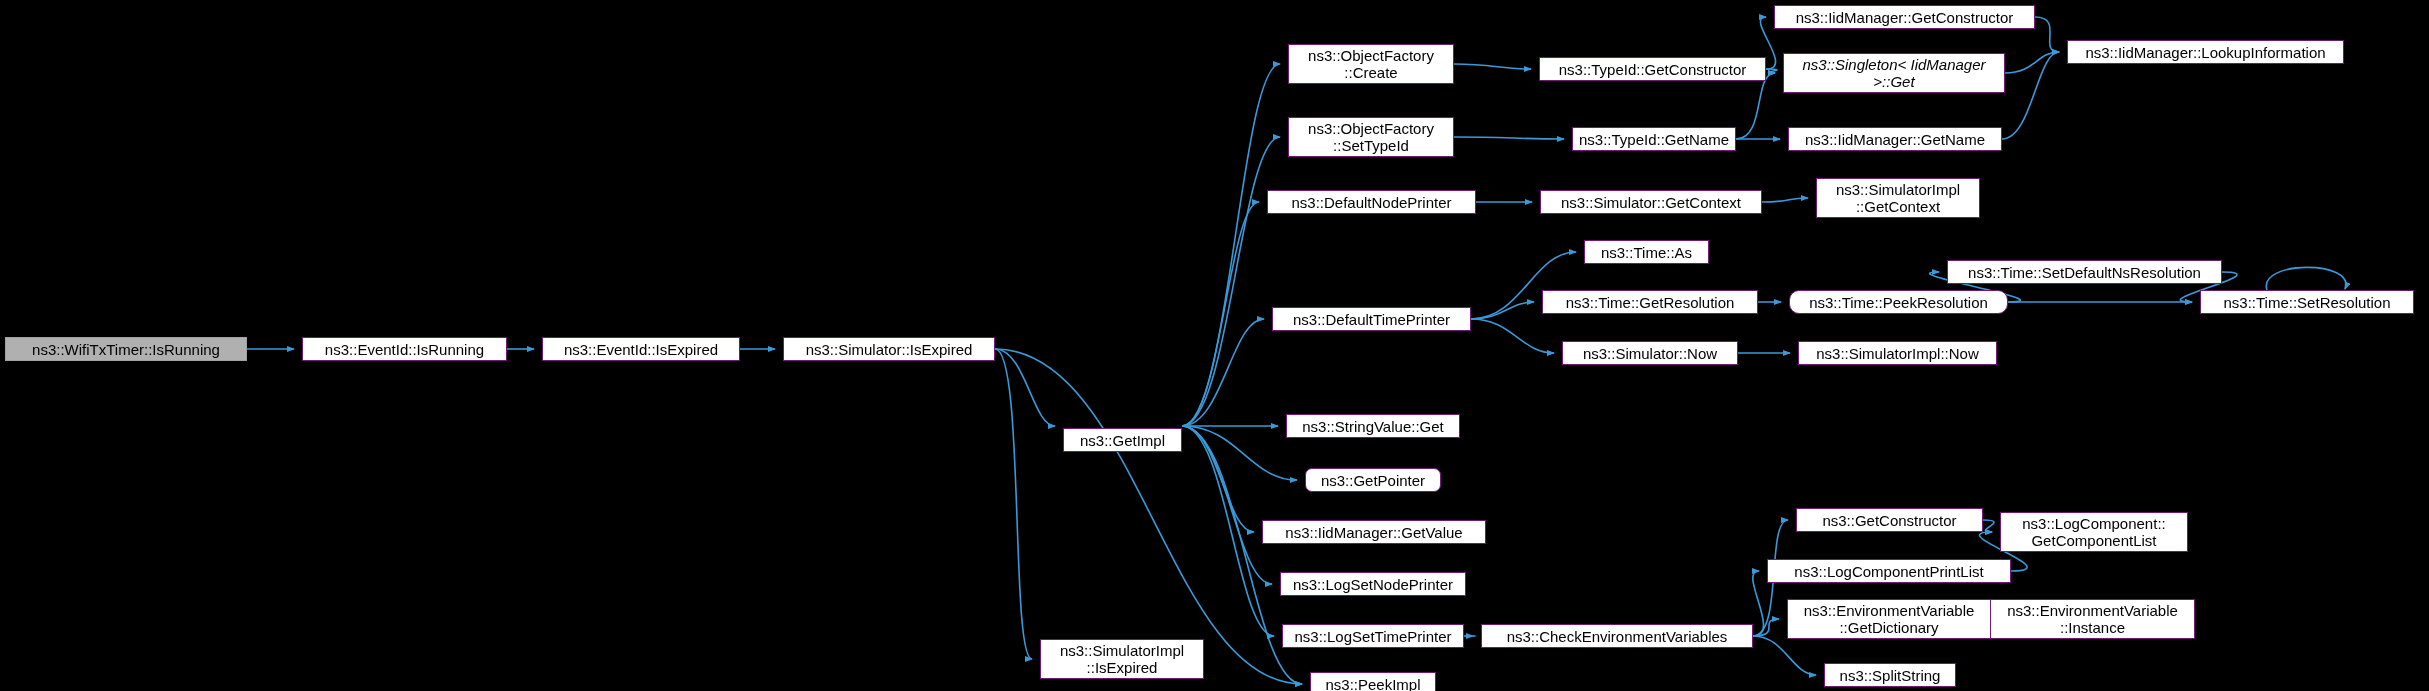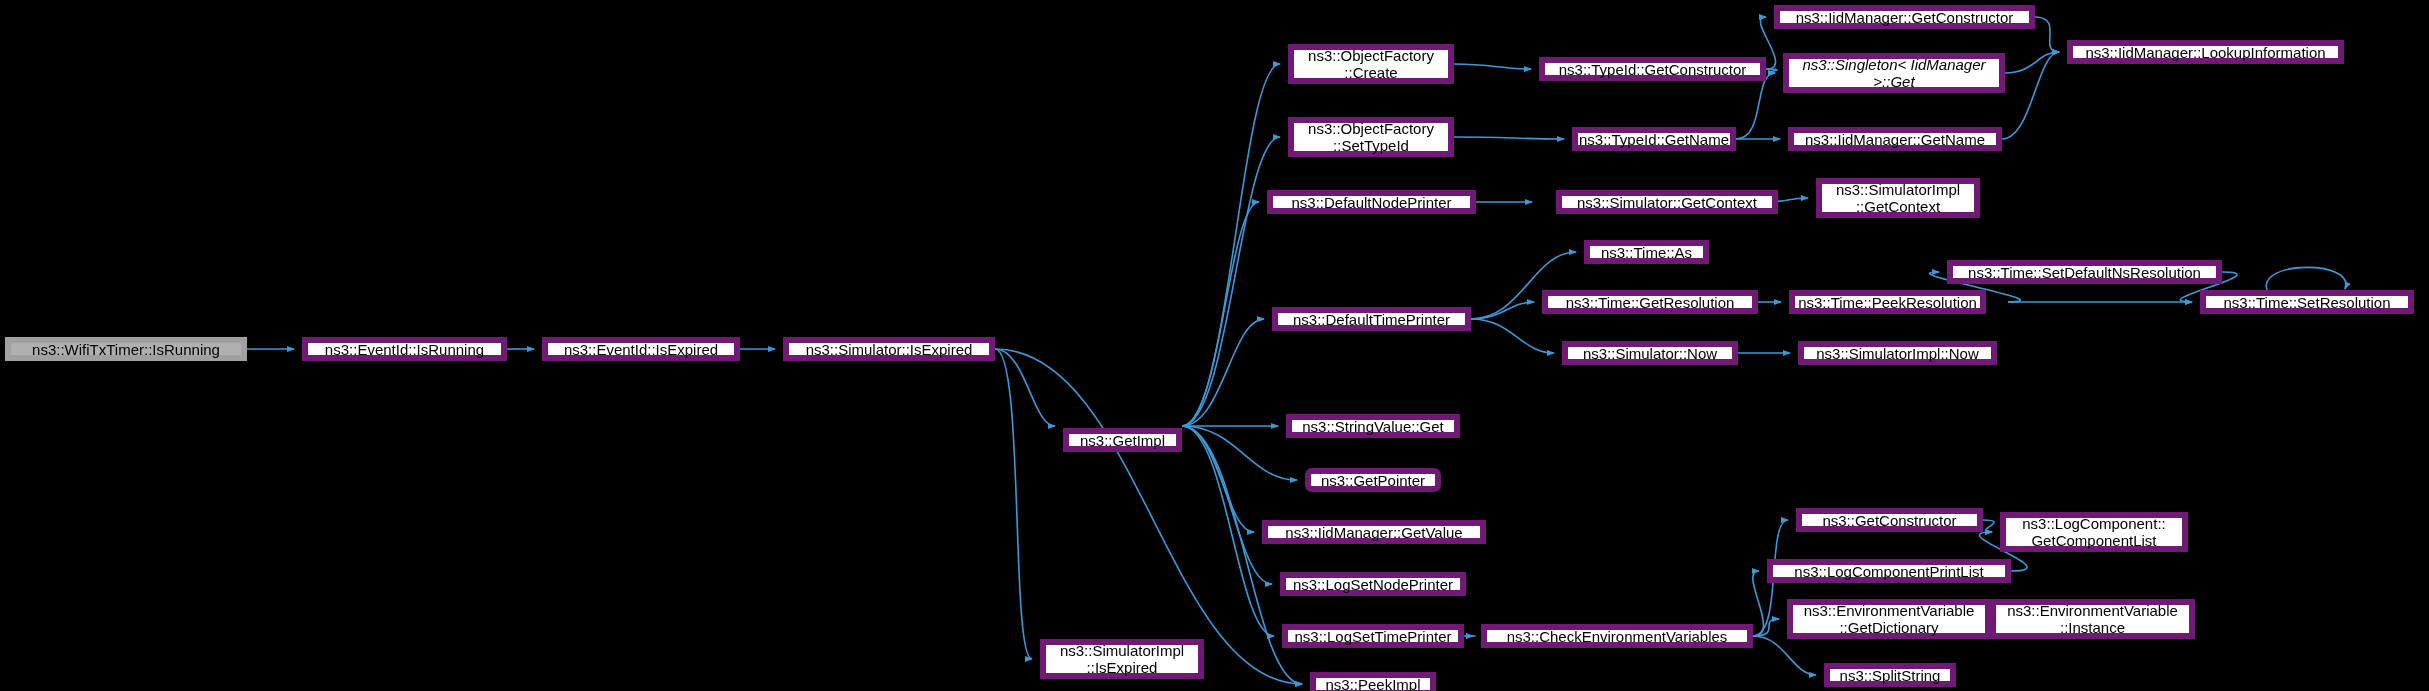--- a/index.html
+++ b/index.html
@@ -1,18 +1,18 @@
 <!DOCTYPE html>
 <html><head>
 <meta charset="utf-8">
 <style>
   html,body{margin:0;padding:0;background:#000;}
   #canvas{position:relative;width:2429px;height:691px;background:#000;
           font-family:"Liberation Sans", sans-serif;overflow:hidden;}
-  .node{position:absolute;box-sizing:border-box;border:6px solid #701a75;
+  .node{position:absolute;box-sizing:border-box;border:1px solid #701a75;
         background:#ffffff;color:#000000;font-size:15px;line-height:17px;
         display:flex;align-items:center;justify-content:center;text-align:center;
         padding:1px 3px;white-space:pre;}
   .node.current{background:#b0b0b0;border-color:#a0a0a0;}
   svg.edges{position:absolute;left:0;top:0;width:2429px;height:691px;}
 </style>
 </head>
 <body>
 
 <div id="canvas">
@@ -82,32 +82,32 @@
       <div class="node" style="left: 1267px; top: 190px; width: 209px; height: 24px;">ns3::DefaultNodePrinter</div>
       <div class="node" style="left: 1272px; top: 307px; width: 199px; height: 24px;">ns3::DefaultTimePrinter</div>
       <div class="node" style="left: 1286px; top: 414px; width: 174px; height: 24px;">ns3::StringValue::Get</div>
       <div class="node" style="left: 1305px; top: 468px; width: 136px; height: 24px; border-radius: 7px;">ns3::GetPointer</div>
       <div class="node" style="left: 1262px; top: 520px; width: 224px; height: 24px;">ns3::IidManager::GetValue</div>
       <div class="node" style="left: 1280px; top: 572px; width: 186px; height: 24px;">ns3::LogSetNodePrinter</div>
       <div class="node" style="left: 1282px; top: 624px; width: 182px; height: 24px;">ns3::LogSetTimePrinter</div>
       <div class="node" style="left: 1310px; top: 672px; width: 126px; height: 24px;">ns3::PeekImpl</div>
       <div class="node" style="left: 1539px; top: 57px; width: 227px; height: 24px;">ns3::TypeId::GetConstructor</div>
       <div class="node" style="left: 1572px; top: 127px; width: 164px; height: 24px;">ns3::TypeId::GetName</div>
-      <div class="node" style="left: 1540px; top: 190px; width: 222px; height: 24px; margin-left: 16px;">ns3::Simulator::GetContext</div>
+      <div class="node" style="left: 1540px; top: 190px; width: 222px; height: 24px;">ns3::Simulator::GetContext</div>
       <div class="node" style="left: 1584px; top: 240px; width: 125px; height: 24px;">ns3::Time::As</div>
       <div class="node" style="left: 1542px; top: 290px; width: 216px; height: 24px;">ns3::Time::GetResolution</div>
       <div class="node" style="left: 1562px; top: 341px; width: 176px; height: 24px;">ns3::Simulator::Now</div>
       <div class="node" style="left: 1481px; top: 624px; width: 272px; height: 24px;">ns3::CheckEnvironmentVariables</div>
       <div class="node" style="left: 1774px; top: 5px; width: 261px; height: 24px;">ns3::IidManager::GetConstructor</div>
       <div class="node" style="left: 1783px; top: 53px; width: 222px; height: 40px; font-style: italic;">ns3::Singleton&lt; IidManager
 &gt;::Get</div>
       <div class="node" style="left: 1788px; top: 127px; width: 214px; height: 24px;">ns3::IidManager::GetName</div>
       <div class="node" style="left: 1816px; top: 178px; width: 164px; height: 40px;">ns3::SimulatorImpl
 ::GetContext</div>
-      <div class="node" style="left: 1789px; top: 290px; width: 197px; height: 24px;">ns3::Time::PeekResolution</div>
+      <div class="node" style="left: 1789px; top: 290px; width: 219px; height: 24px; border-radius: 10px;">ns3::Time::PeekResolution</div>
       <div class="node" style="left: 1798px; top: 341px; width: 199px; height: 24px;">ns3::SimulatorImpl::Now</div>
       <div class="node" style="left: 1796px; top: 508px; width: 187px; height: 24px;">ns3::GetConstructor</div>
       <div class="node" style="left: 1767px; top: 559px; width: 244px; height: 24px;">ns3::LogComponentPrintList</div>
       <div class="node" style="left: 1787px; top: 599px; width: 204px; height: 40px;">ns3::EnvironmentVariable
 ::GetDictionary</div>
       <div class="node" style="left: 1824px; top: 663px; width: 132px; height: 24px;">ns3::SplitString</div>
       <div class="node" style="left: 2067px; top: 40px; width: 277px; height: 24px;">ns3::IidManager::LookupInformation</div>
       <div class="node" style="left: 1947px; top: 260px; width: 275px; height: 24px;">ns3::Time::SetDefaultNsResolution</div>
       <div class="node" style="left: 2200px; top: 290px; width: 214px; height: 24px;">ns3::Time::SetResolution</div>
       <div class="node" style="left: 2000px; top: 512px; width: 188px; height: 40px;">ns3::LogComponent::

